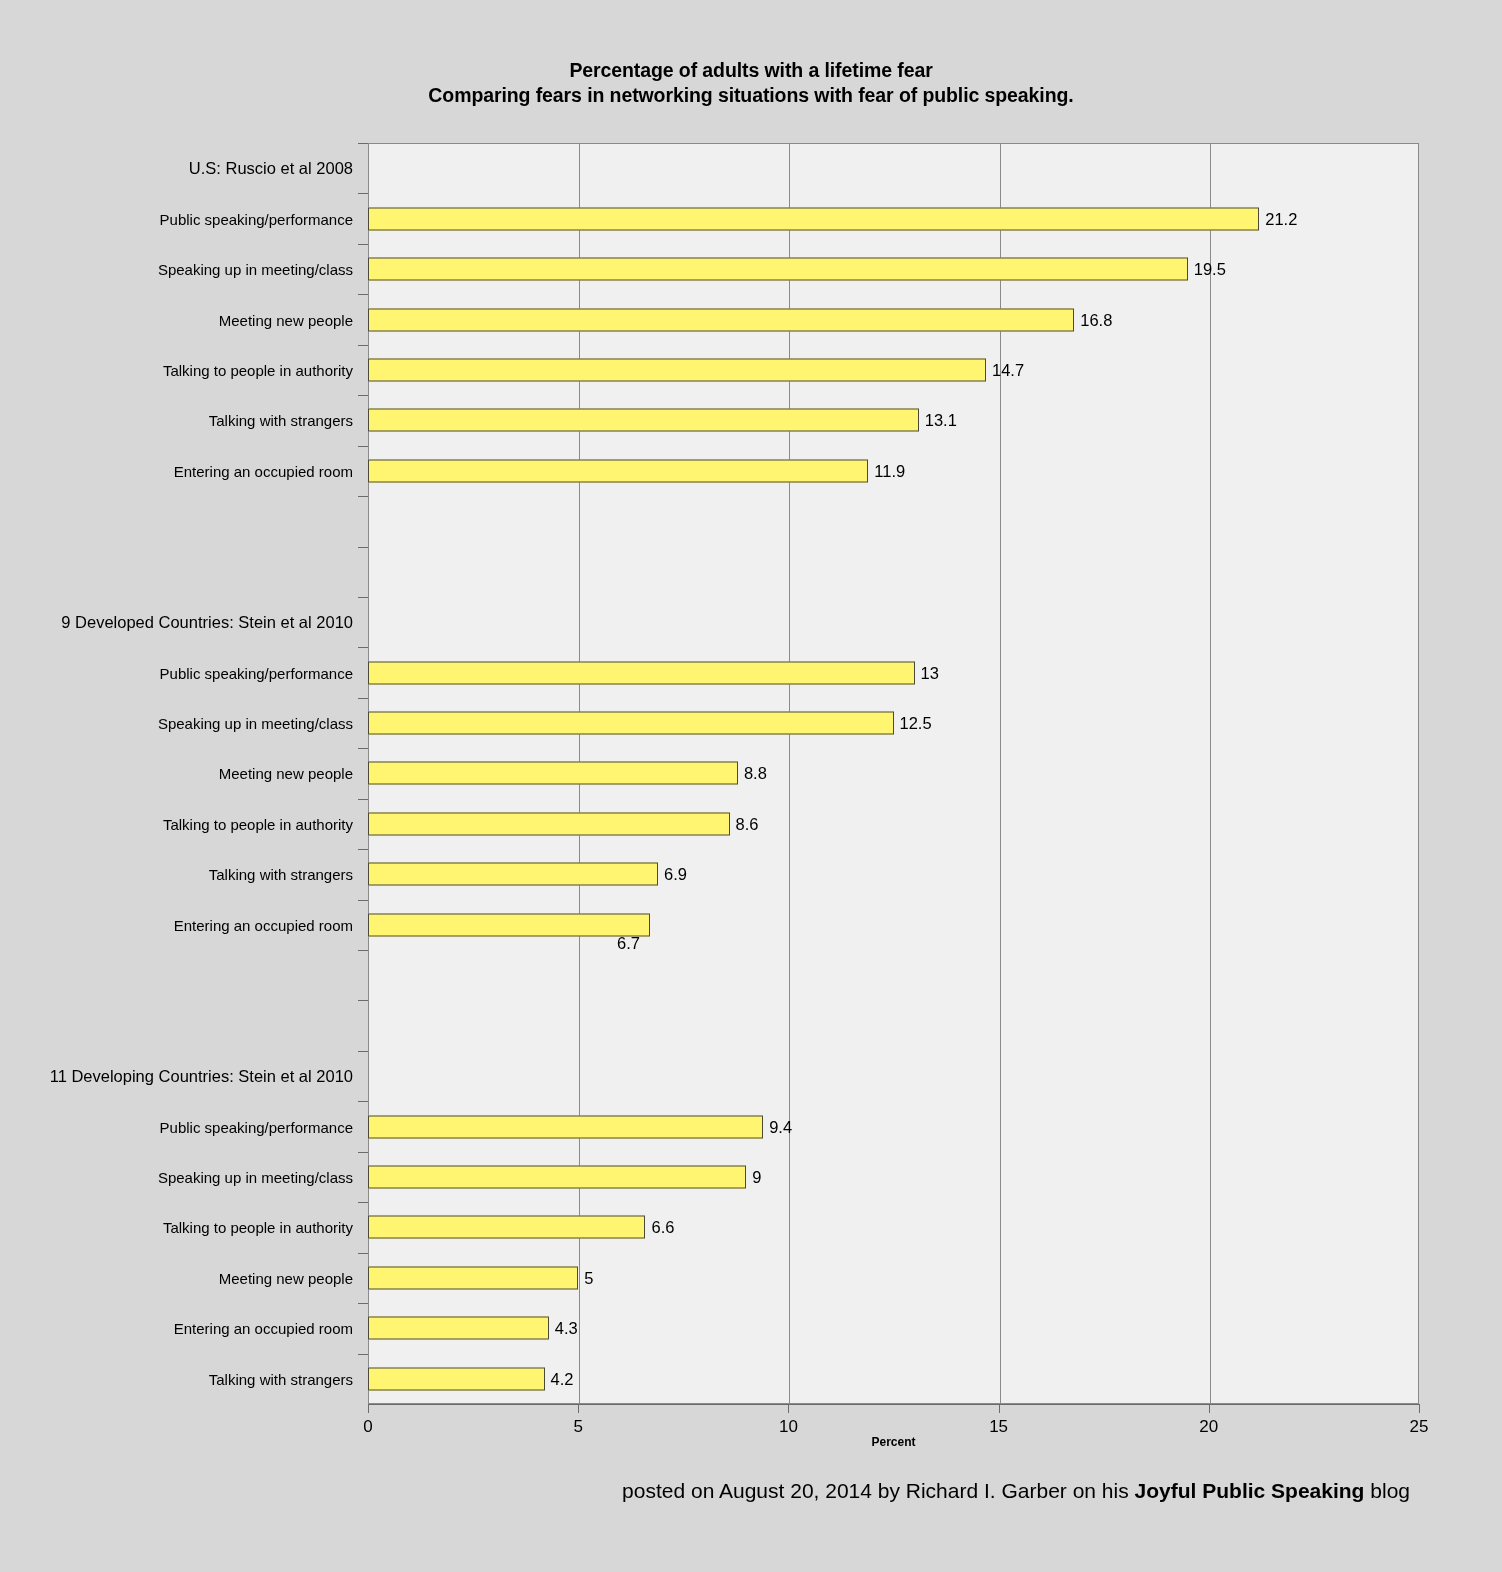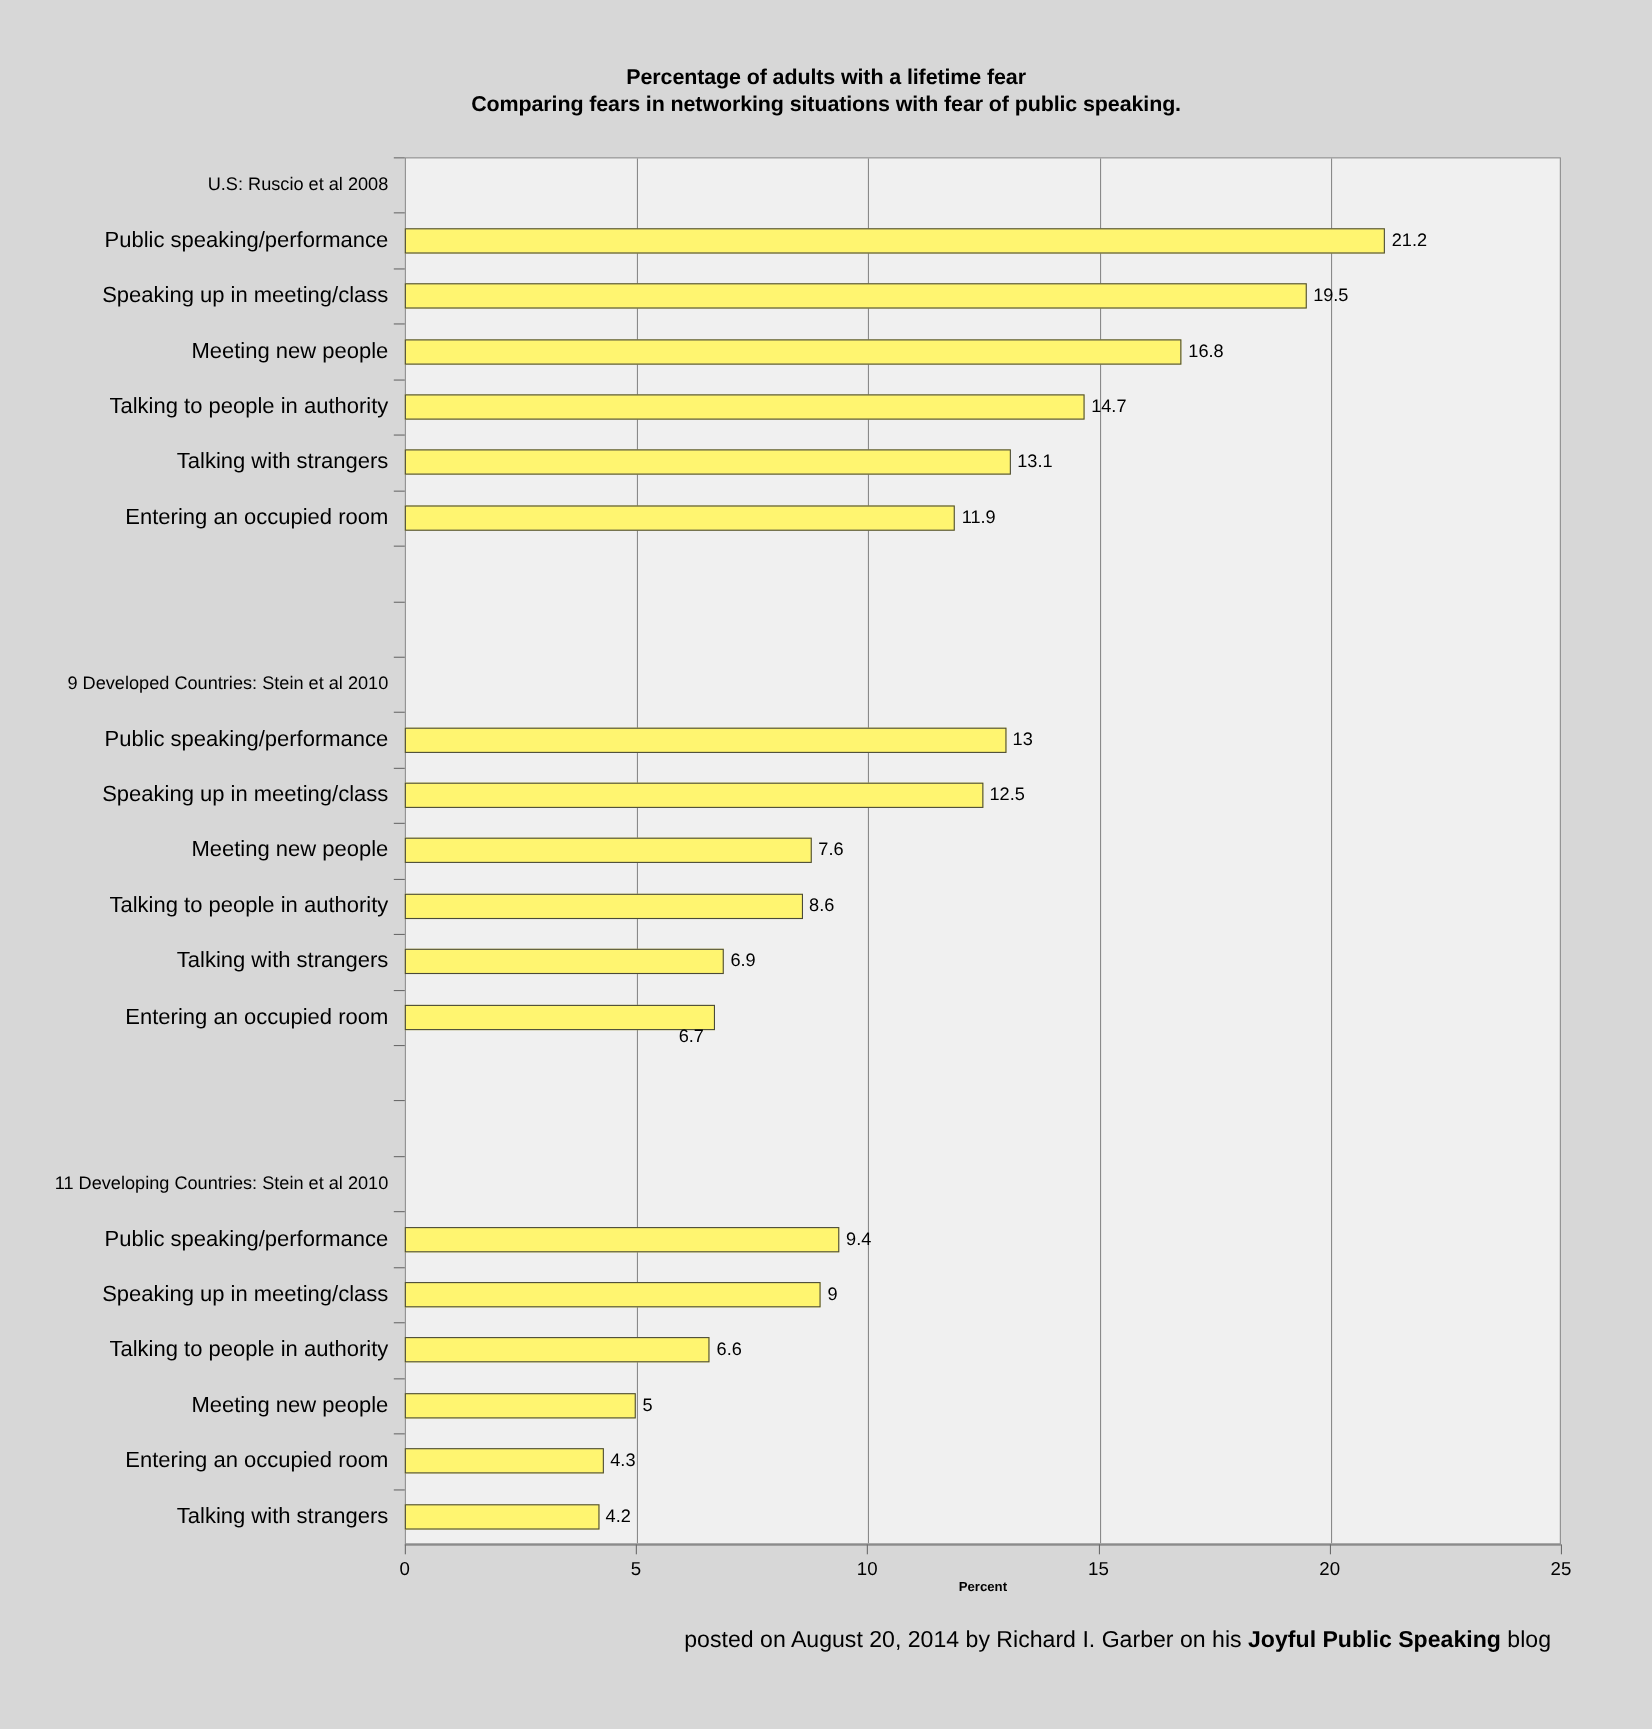--- a/index.html
+++ b/index.html
@@ -61,21 +61,21 @@
     position: absolute;
     left: 0;
     width: 1502px;
     height: 54.55px;
   }
   .row-label {
     position: absolute;
     left: 0;
     width: 353px;
     text-align: right;
-    font-size: 20px;
+    font-size: 15px;
     color: #000;
     top: 50%;
     transform: translateY(-50%);
     white-space: nowrap;
   }
   .tick {
     position: absolute;
     left: 358px;
     width: 10px;
     height: 1px;
@@ -223,21 +223,21 @@
     <div class="row" style="top: 554.84px; height: 50.44px;">
       <div class="row-label">Speaking up in meeting/class</div>
       <div class="tick"></div>
       <div class="bar" style="width: 525.5px;"></div>
       <div class="bar-value" style="left: 899.5px;">12.5</div>
     </div>
     <div class="row" style="top: 605.28px; height: 50.44px;">
       <div class="row-label">Meeting new people</div>
       <div class="tick"></div>
       <div class="bar" style="width: 369.952px;"></div>
-      <div class="bar-value" style="left: 743.952px;">7.6</div>
+      <div class="bar-value" style="left: 743.952px;">8.8</div>
     </div>
     <div class="row" style="top: 655.72px; height: 50.44px;">
       <div class="row-label">Talking to people in authority</div>
       <div class="tick"></div>
       <div class="bar" style="width: 361.544px;"></div>
       <div class="bar-value" style="left: 735.544px;">8.6</div>
     </div>
     <div class="row" style="top: 706.16px; height: 50.44px;">
       <div class="row-label">Talking with strangers</div>
       <div class="tick"></div>

